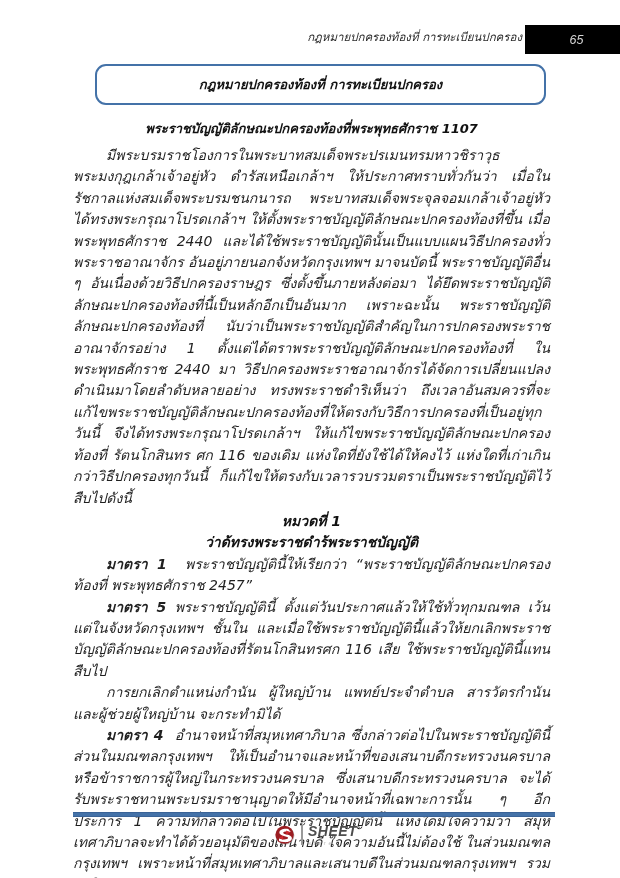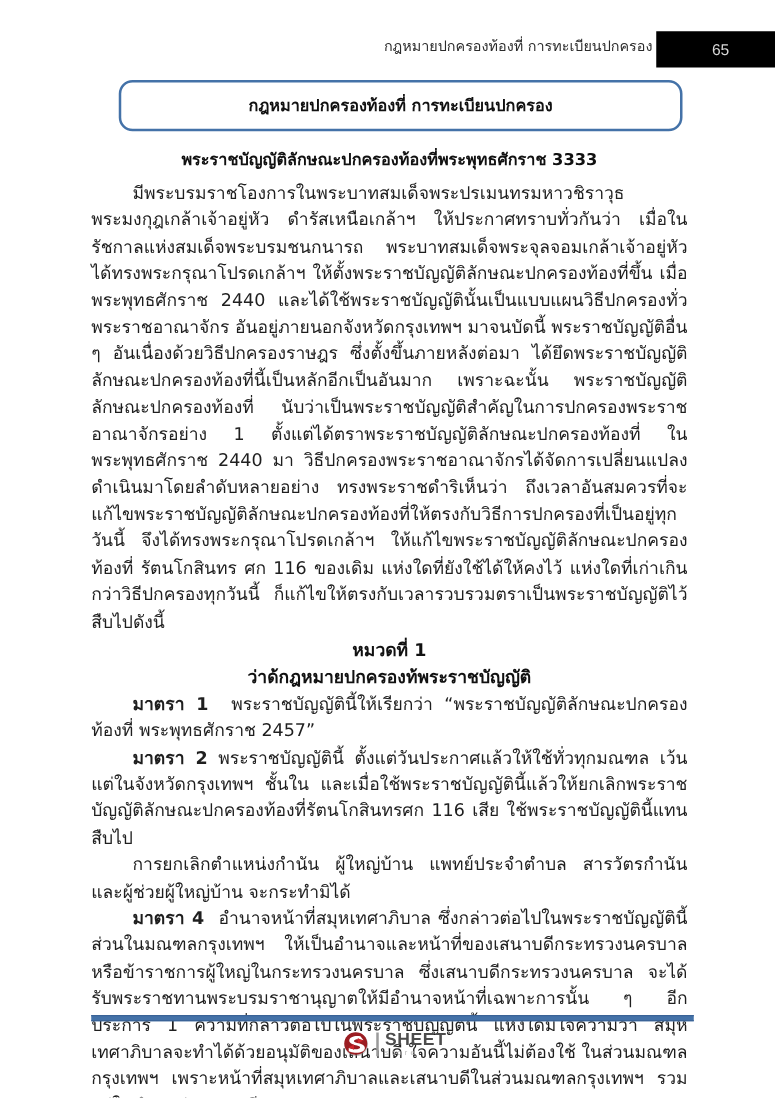--- a/index.html
+++ b/index.html
@@ -14,20 +14,21 @@
     color: #1a1a1a;
     position: relative;
     overflow: hidden;
   }
 
   .page {
     position: relative;
     width: 620px;
     height: 878px;
     background: #ffffff;
+    font-style: italic;
   }
 
   
   .running-header {
     position: absolute;
     top: 25px;
     left: 0;
     width: 620px;
     height: 28px;
   }
@@ -185,34 +186,34 @@
       <span>65</span>
     </div>
   </div>
 
   <div class="title-box">
     <div class="title-box-text">กฎหมายปกครองท้องที่ การทะเบียนปกครอง</div>
   </div>
 
   <div class="content">
 
-    <div class="doc-heading">พระราชบัญญัติลักษณะปกครองท้องที่พระพุทธศักราช 3333</div>
+    <div class="doc-heading">พระราชบัญญัติลักษณะปกครองท้องที่พระพุทธศักราช 1107</div>
 
     <p class="para indent">มีพระบรมราชโองการในพระบาทสมเด็จพระปรเมนทรมหาวชิราวุธ พระมงกุฎเกล้าเจ้าอยู่หัว ดำรัสเหนือเกล้าฯ ให้ประกาศทราบทั่วกันว่า เมื่อในรัชกาลแห่งสมเด็จพระบรมชนกนารถ พระบาทสมเด็จพระจุลจอมเกล้าเจ้าอยู่หัว ได้ทรงพระกรุณาโปรดเกล้าฯ ให้ตั้งพระราชบัญญัติลักษณะปกครองท้องที่ขึ้น เมื่อ พระพุทธศักราช 2440 และได้ใช้พระราชบัญญัตินั้นเป็นแบบแผนวิธีปกครองทั่วพระราชอาณาจักร อันอยู่ภายนอกจังหวัดกรุงเทพฯ มาจนบัดนี้ พระราชบัญญัติอื่น ๆ อันเนื่องด้วยวิธีปกครองราษฎร ซึ่งตั้งขึ้นภายหลังต่อมา ได้ยึดพระราชบัญญัติลักษณะปกครองท้องที่นี้เป็นหลักอีกเป็นอันมาก เพราะฉะนั้น พระราชบัญญัติลักษณะปกครองท้องที่ นับว่าเป็นพระราชบัญญัติสำคัญในการปกครองพระราชอาณาจักรอย่าง 1 ตั้งแต่ได้ตราพระราชบัญญัติลักษณะปกครองท้องที่ ในพระพุทธศักราช 2440 มา วิธีปกครองพระราชอาณาจักรได้จัดการเปลี่ยนแปลงดำเนินมาโดยลำดับหลายอย่าง ทรงพระราชดำริเห็นว่า ถึงเวลาอันสมควรที่จะแก้ไขพระราชบัญญัติลักษณะปกครองท้องที่ให้ตรงกับวิธีการปกครองที่เป็นอยู่ทุกวันนี้ จึงได้ทรงพระกรุณาโปรดเกล้าฯ ให้แก้ไขพระราชบัญญัติลักษณะปกครองท้องที่ รัตนโกสินทร ศก 116 ของเดิม แห่งใดที่ยังใช้ได้ให้คงไว้ แห่งใดที่เก่าเกินกว่าวิธีปกครองทุกวันนี้ ก็แก้ไขให้ตรงกับเวลารวบรวมตราเป็นพระราชบัญญัติไว้ สืบไปดังนี้</p>
 
     <div class="section-heading" style="margin-top:2px;">หมวดที่ 1</div>
 
-    <div class="section-heading">ว่าด้กฎหมายปกครองท้พระราชบัญญัติ</div>
+    <div class="section-heading">ว่าด้ทรงพระราชดำร้พระราชบัญญัติ</div>
 
     <p class="para indent">
       <span class="art-label">มาตรา 1</span><span>&nbsp;&nbsp;</span><span>พระราชบัญญัตินี้ให้เรียกว่า “พระราชบัญญัติลักษณะปกครองท้องที่ พระพุทธศักราช 2457”</span>
     </p>
 
     <p class="para indent">
-      <span class="art-label">มาตรา 2</span><span>&nbsp;</span><span>พระราชบัญญัตินี้ ตั้งแต่วันประกาศแล้วให้ใช้ทั่วทุกมณฑล เว้นแต่ในจังหวัดกรุงเทพฯ ชั้นใน และเมื่อใช้พระราชบัญญัตินี้แล้วให้ยกเลิกพระราชบัญญัติลักษณะปกครองท้องที่รัตนโกสินทรศก 116 เสีย ใช้พระราชบัญญัตินี้แทนสืบไป</span>
+      <span class="art-label">มาตรา 5</span><span>&nbsp;</span><span>พระราชบัญญัตินี้ ตั้งแต่วันประกาศแล้วให้ใช้ทั่วทุกมณฑล เว้นแต่ในจังหวัดกรุงเทพฯ ชั้นใน และเมื่อใช้พระราชบัญญัตินี้แล้วให้ยกเลิกพระราชบัญญัติลักษณะปกครองท้องที่รัตนโกสินทรศก 116 เสีย ใช้พระราชบัญญัตินี้แทนสืบไป</span>
     </p>
 
 
     <p class="para indent">
       <span>การยกเลิกตำแหน่งกำนัน ผู้ใหญ่บ้าน แพทย์ประจำตำบล สารวัตรกำนันและผู้ช่วยผู้ใหญ่บ้าน จะกระทำมิได้</span>
     </p>
 
     <p class="para indent">
       <span class="art-label">มาตรา 4</span><span>&nbsp;&nbsp;</span><span>อำนาจหน้าที่สมุหเทศาภิบาล ซึ่งกล่าวต่อไปในพระราชบัญญัตินี้ ส่วนในมณฑลกรุงเทพฯ ให้เป็นอำนาจและหน้าที่ของเสนาบดีกระทรวงนครบาล หรือข้าราชการผู้ใหญ่ในกระทรวงนครบาล ซึ่งเสนาบดีกระทรวงนครบาล จะได้รับพระราชทานพระบรมราชานุญาตให้มีอำนาจหน้าที่เฉพาะการนั้น ๆ อีกประการ 1 ความที่กล่าวต่อไปในพระราชบัญญัตินี้ แห่งใดมีใจความว่า สมุหเทศาภิบาลจะทำได้ด้วยอนุมัติของเสนาบดี ใจความอันนี้ไม่ต้องใช้ ในส่วนมณฑลกรุงเทพฯ เพราะหน้าที่สมุหเทศาภิบาลและเสนาบดีในส่วนมณฑลกรุงเทพฯ รวมอยู่ในตำแหน่งเสนาบดีกระทรวงนครบาล</span>
     </p>

